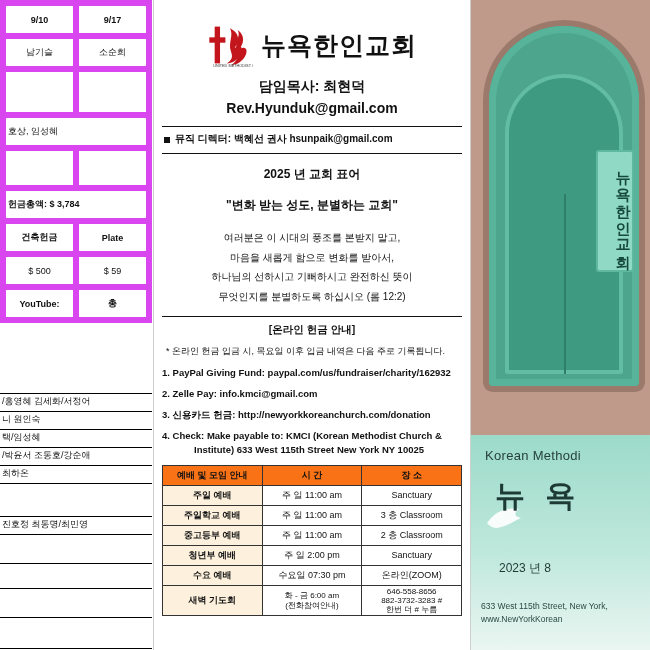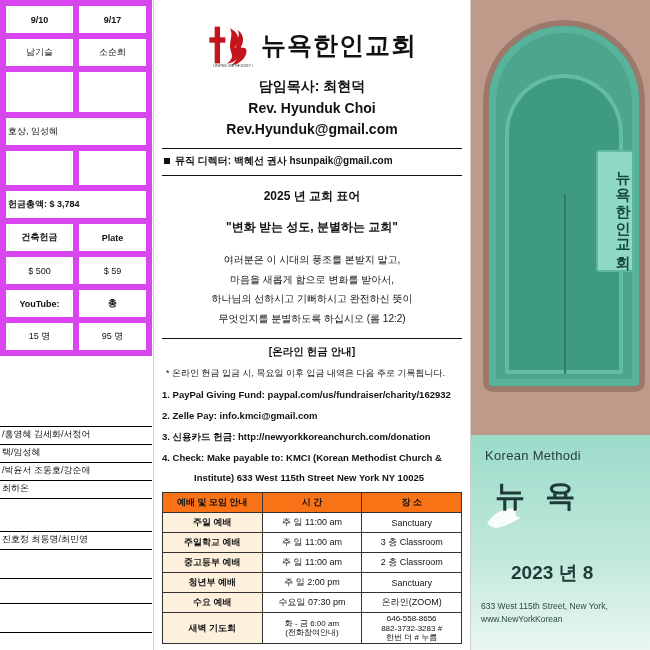--- a/index.html
+++ b/index.html
@@ -46,21 +46,21 @@
   .hr{border:0;border-top:1px solid #111;margin:7px 0 5px 0;}
   .music{font-size:10px;font-weight:bold;margin:2px 0 4px 2px;}
   .music .sq{display:inline-block;width:6px;height:6px;background:#111;margin-right:5px;vertical-align:middle;}
   .motto-title{text-align:center;font-size:12px;font-weight:bold;margin:12px 0 14px;}
   .motto-quote{text-align:center;font-size:12px;font-weight:bold;margin:0 0 14px;}
   .motto-body{text-align:center;font-size:10px;line-height:1.95;margin-bottom:10px;}
   .give-title{text-align:center;font-size:10.5px;font-weight:bold;margin:6px 0 8px;}
   .give-note{font-size:9px;margin:0 0 9px 4px;}
   .give-list{font-size:9.5px;line-height:1.25;margin:0;padding:0;list-style:none;}
   .give-list li{margin-bottom:9px;font-weight:bold;}
-  .give-list li .addr{display:block;font-weight:bold;margin-top:8px;padding-left:32px;}
+  .give-list li .addr{display:block;font-weight:bold;margin-top:2px;padding-left:32px;}
 
   .schedule{width:100%;border-collapse:collapse;table-layout:fixed;margin-top:6px;}
   .schedule th{
     background:#f97316;border:1px solid #333;font-size:9px;font-weight:bold;height:17px;
   }
   .schedule td{border:1px solid #333;font-size:9px;text-align:center;height:17px;padding:1px;}
   .schedule td.first{background:#fdf1dd;font-weight:bold;}
   .schedule td.small{font-size:8px;line-height:1.15;}
 
   
@@ -105,21 +105,21 @@
   }
   .cov-eng{
     position:absolute;left:14px;top:448px;font-size:13px;font-weight:normal;color:#24413b;
     letter-spacing:.3px;
   }
   .cov-kor{
     position:absolute;left:24px;top:476px;font-size:30px;font-weight:bold;color:#1d3a34;
     letter-spacing:6px;
   }
   .cov-date{
-    position:absolute;left:40px;top:560px;font-size:19px;font-weight:bold;color:#1d3a34;
+    position:absolute;left:28px;top:560px;font-size:12px;font-weight:normal;color:#1d3a34;
   }
   .cov-addr{
     position:absolute;left:10px;top:600px;font-size:8.5px;color:#2b4a43;line-height:1.5;
   }
   .dove{
     position:absolute;left:14px;top:505px;width:40px;height:26px;
   }
 </style>
 </head>
 <body>
@@ -159,29 +159,26 @@
         <td class="b">Plate</td>
       </tr>
       <tr>
         <td>$ 500</td>
         <td>$ 59</td>
       </tr>
       <tr>
         <td class="b">YouTube:</td>
         <td class="b">총</td>
       </tr>
-      <tr>
-        <td>15 명</td>
-        <td>95 명</td>
-      </tr>
     </tbody>
       </table>
 
     <div style="height:70px;border-bottom:1px solid #000;"></div>
     <div class="lnames">/홍영혜 김세화/서정어</div>
+    <div class="lnames">니 원인숙</div>
     <div class="lnames">택/임성혜</div>
     <div class="lnames">/박윤서 조동호/강순애</div>
     <div class="lnames">최하온</div>
     <div style="height:32px;border-bottom:1px solid #000;"></div>
     <div class="lnames">진호정 최동명/최민영</div>
     <div style="height:28px;border-bottom:1px solid #000;"></div>
     <div style="height:24px;border-bottom:1px solid #000;"></div>
     <div style="height:28px;border-bottom:1px solid #000;"></div>
     <div style="height:30px;border-bottom:1px solid #000;"></div>
   </div>
@@ -196,21 +193,20 @@
           <path d="M30 8 C46 16 40 28 36 34 C44 28 48 34 44 42 C40 50 32 54 26 54 C38 46 30 40 30 32 C30 22 34 16 30 8 Z" fill="#c3161c"></path>
           <path d="M40 10 C52 20 46 30 42 36 C50 30 54 36 50 44 C46 52 38 56 32 56 C44 48 38 40 38 32 C38 22 44 18 40 10 Z" fill="#c3161c"></path>
           <text x="8" y="59" font-size="5" fill="#333" font-family="Liberation Sans, sans-serif">UNITED METHODIST CHURCH</text>
         </svg>
       </div>
       <div class="church-title">뉴욕한인교회</div>
     </div>
 
     <div class="pastor">
       <div>담임목사: 최현덕</div>
-      <div>Rev. Hyunduk Choi</div>
       <div>Rev.Hyunduk@gmail.com</div>
     </div>
 
     <hr class="hr">
 
     <div class="music">
       <span class="sq"></span><span>뮤직 디렉터: 백혜선 권사 hsunpaik@gmail.com</span>
     </div>
 
     <hr class="hr">

